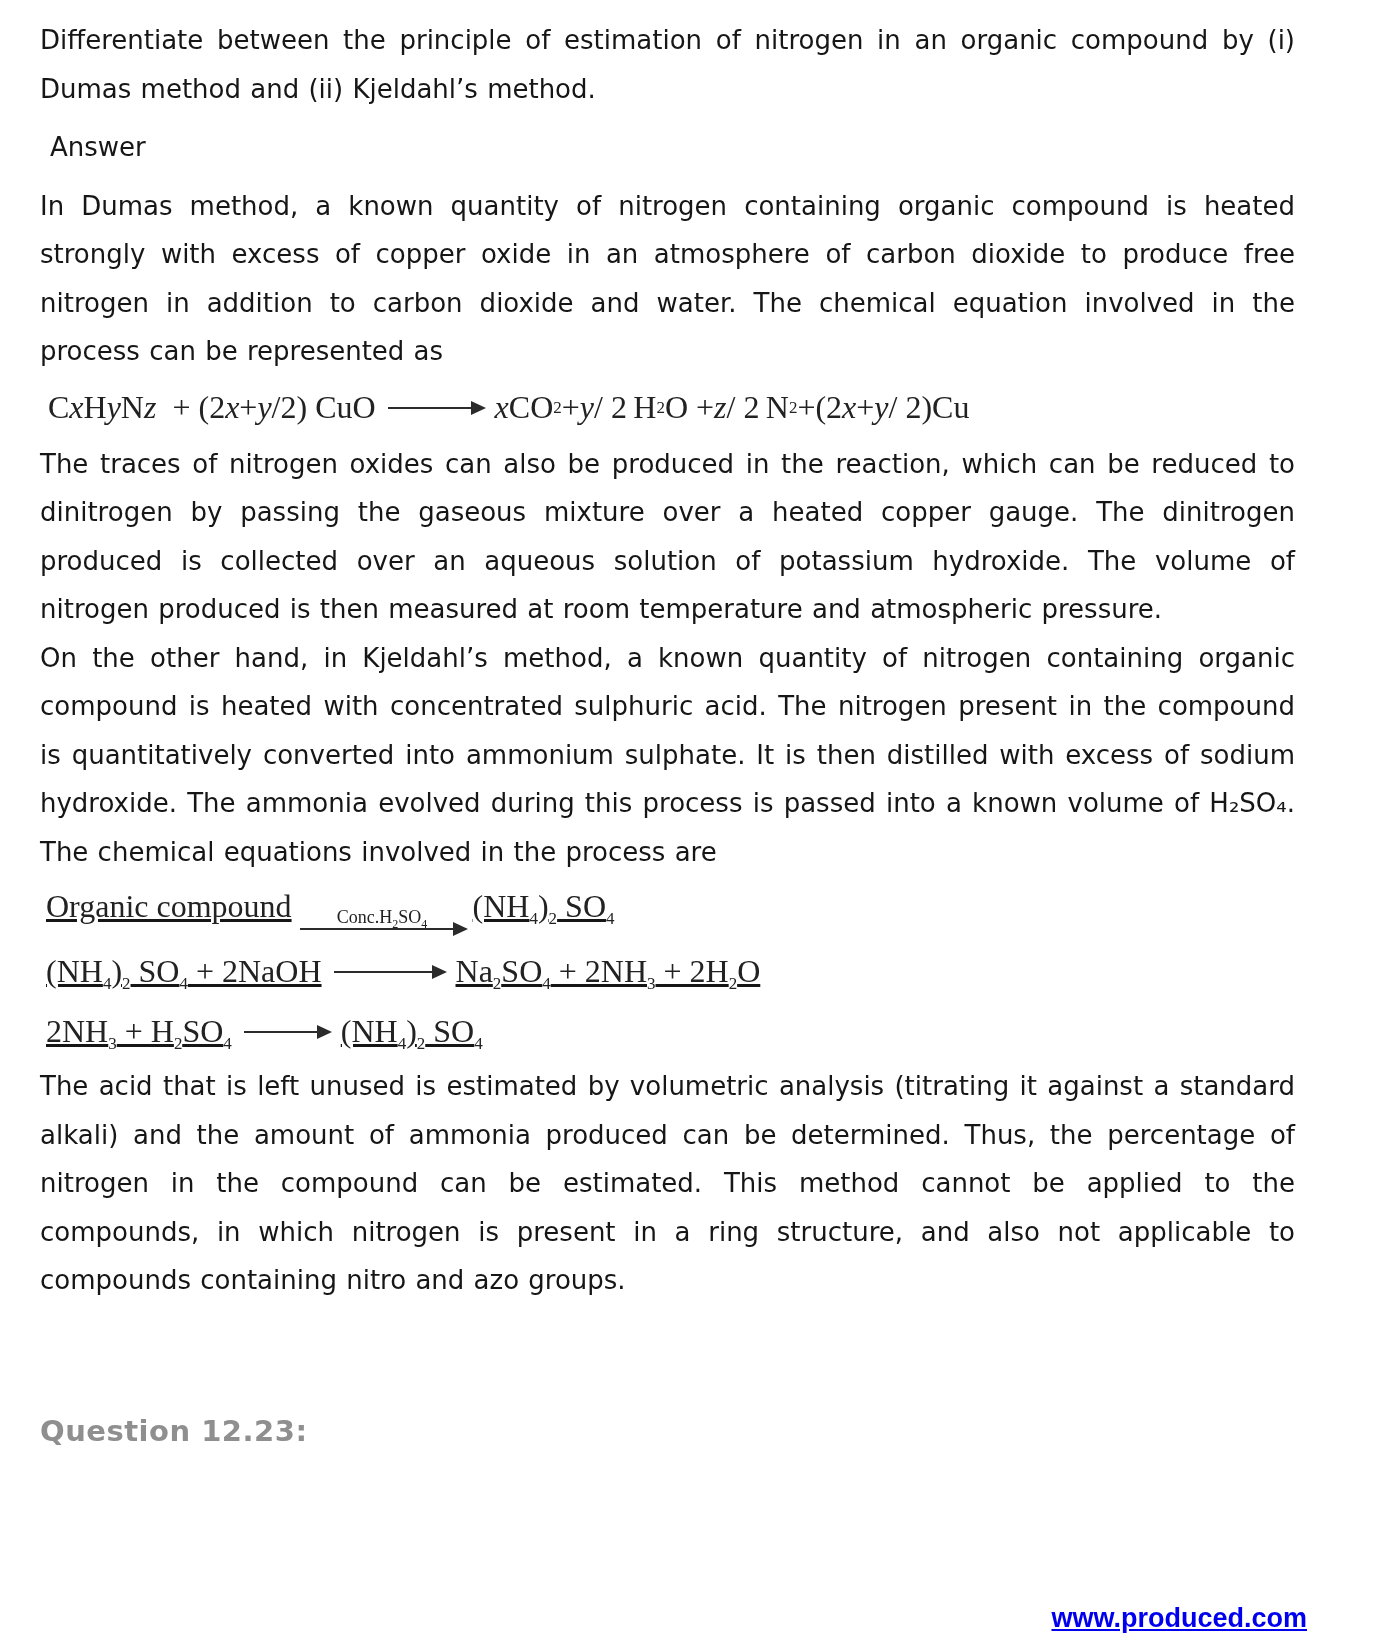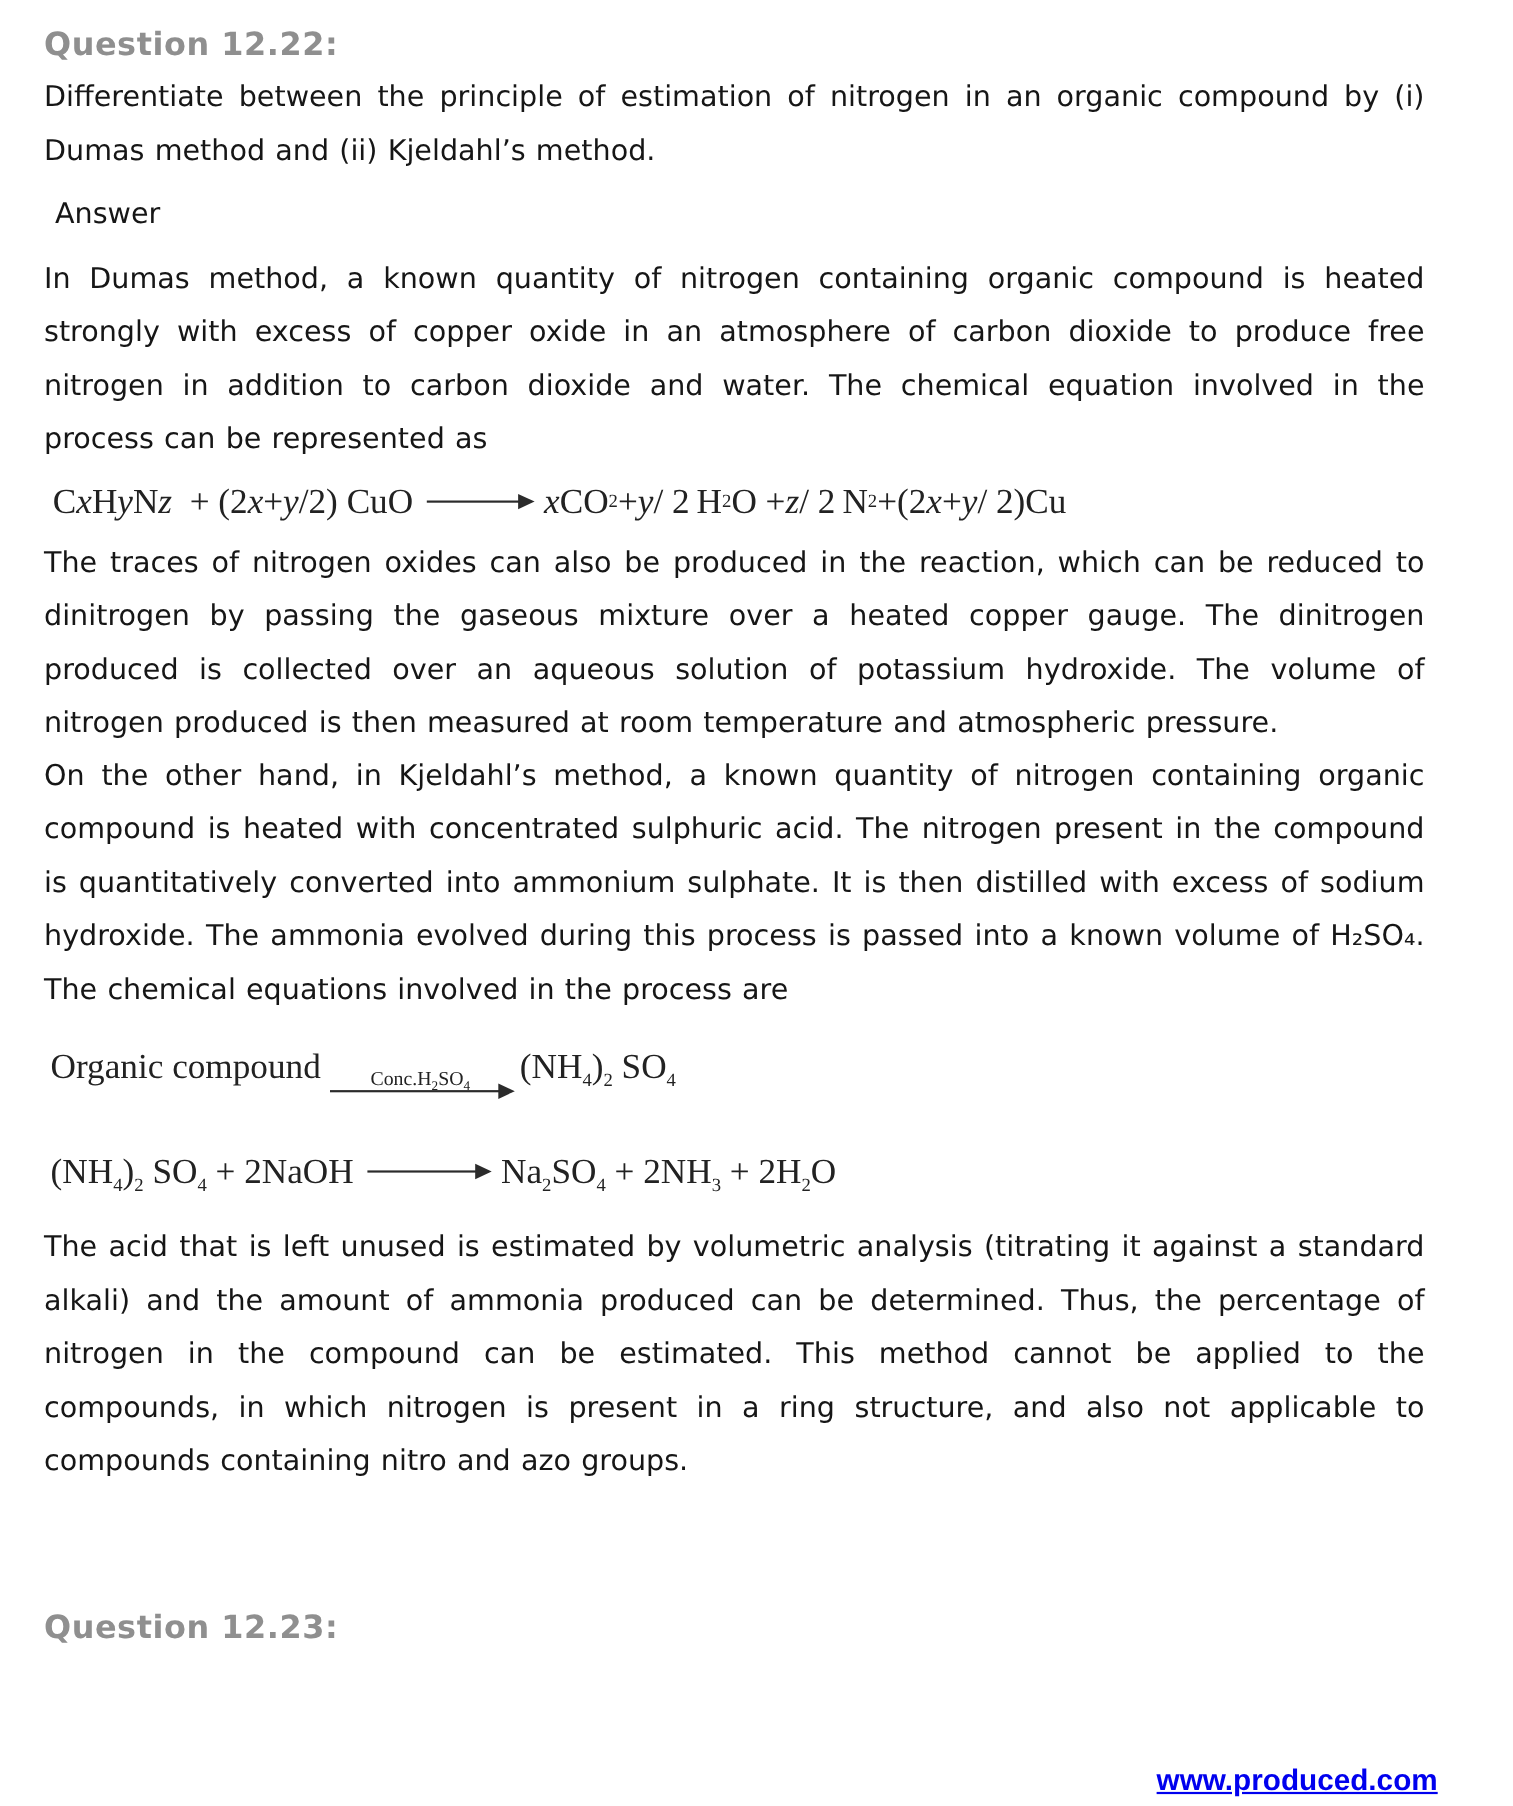--- a/index.html
+++ b/index.html
@@ -28,21 +28,21 @@
   .eq{
     font-family:"Liberation Serif","DejaVu Serif",serif;
     font-size:32px;color:#222222;
     white-space:nowrap;
   }
   .eq-single{
     height:64px;display:flex;align-items:center;padding-left:8px;
   }
   .eq-block{
     height:186px;display:flex;flex-direction:column;
-    justify-content:space-around;padding-left:6px;
+    justify-content:space-around;padding-left:6px;text-decoration:underline;
   }
   .eq .eq-it{font-style:italic;}
   .eq sub{font-size:17px;line-height:0;}
   .rx-arrow{
     display:inline-block;position:relative;height:0;
     border-top:2px solid #2b2b2b;vertical-align:9px;margin:0 12px;
   }
   .rx-arrow::after{
     content:'';position:absolute;right:-3px;top:-8px;width:0;height:0;
     border-left:15px solid #2b2b2b;
@@ -61,21 +61,20 @@
     font-family:"Liberation Sans","DejaVu Sans",sans-serif;
     font-size:27px;font-weight:bold;
     color:#0000ee;text-decoration:underline;
   }
 </style>
 </head>
 <body>
 
 <div class="page">
 
-  <div class="q-heading">Question 12.22:</div>
 
   <p class="para">Differentiate between the principle of estimation of nitrogen in an organic compound by (i) Dumas method and (ii) Kjeldahl’s method.</p>
 
   <p class="answer-label">Answer</p>
 
   <p class="para">In Dumas method, a known quantity of nitrogen containing organic compound is heated strongly with excess of copper oxide in an atmosphere of carbon dioxide to produce free nitrogen in addition to carbon dioxide and water. The chemical equation involved in the process can be represented as</p>
 
   <div class="eq eq-single">
       <span>C</span>
       <span class="eq-it">x</span>
@@ -110,20 +109,21 @@
   <p class="para">The traces of nitrogen oxides can also be produced in the reaction, which can be reduced to dinitrogen by passing the gaseous mixture over a heated copper gauge. The dinitrogen produced is collected over an aqueous solution of potassium hydroxide. The volume of nitrogen produced is then measured at room temperature and atmospheric pressure.</p>
 
   <p class="para">On the other hand, in Kjeldahl’s method, a known quantity of nitrogen containing organic compound is heated with concentrated sulphuric acid. The nitrogen present in the compound is quantitatively converted into ammonium sulphate. It is then distilled with excess of sodium hydroxide. The ammonia evolved during this process is passed into a known volume of H₂SO₄. The chemical equations involved in the process are</p>
 
   <div class="eq-block">
     <div class="eq"><span>Organic compound</span><span class="rx-larrow">
           <span class="rx-label"><span>Conc.H</span><sub>2</sub><span>SO</span><sub>4</sub></span>
           <span class="rx-arrow" style="width: 165px;"></span>
         </span><span>(NH</span><sub>4</sub><span>)</span><sub>2</sub><span> SO</span><sub>4</sub></div>
     <div class="eq"><span>(NH</span><sub>4</sub><span>)</span><sub>2</sub><span> SO</span><sub>4</sub><span> + 2NaOH</span><span class="rx-arrow" style="width: 110px;"></span><span>Na</span><sub>2</sub><span>SO</span><sub>4</sub><span> + 2NH</span><sub>3</sub><span> + 2H</span><sub>2</sub><span>O</span></div>
+    <div class="eq"><span>2NH</span><sub>3</sub><span> + H</span><sub>2</sub><span>SO</span><sub>4</sub><span class="rx-arrow" style="width: 85px;"></span><span>(NH</span><sub>4</sub><span>)</span><sub>2</sub><span> SO</span><sub>4</sub></div>
   </div>
 
   <p class="para">The acid that is left unused is estimated by volumetric analysis (titrating it against a standard alkali) and the amount of ammonia produced can be determined. Thus, the percentage of nitrogen in the compound can be estimated. This method cannot be applied to the compounds, in which nitrogen is present in a ring structure, and also not applicable to compounds containing nitro and azo groups.</p>
 
   <div class="q-heading q23-heading">Question 12.23:</div>
 
 
   <a class="site-link" href="#">www.produced.com</a>
 
 </div>

